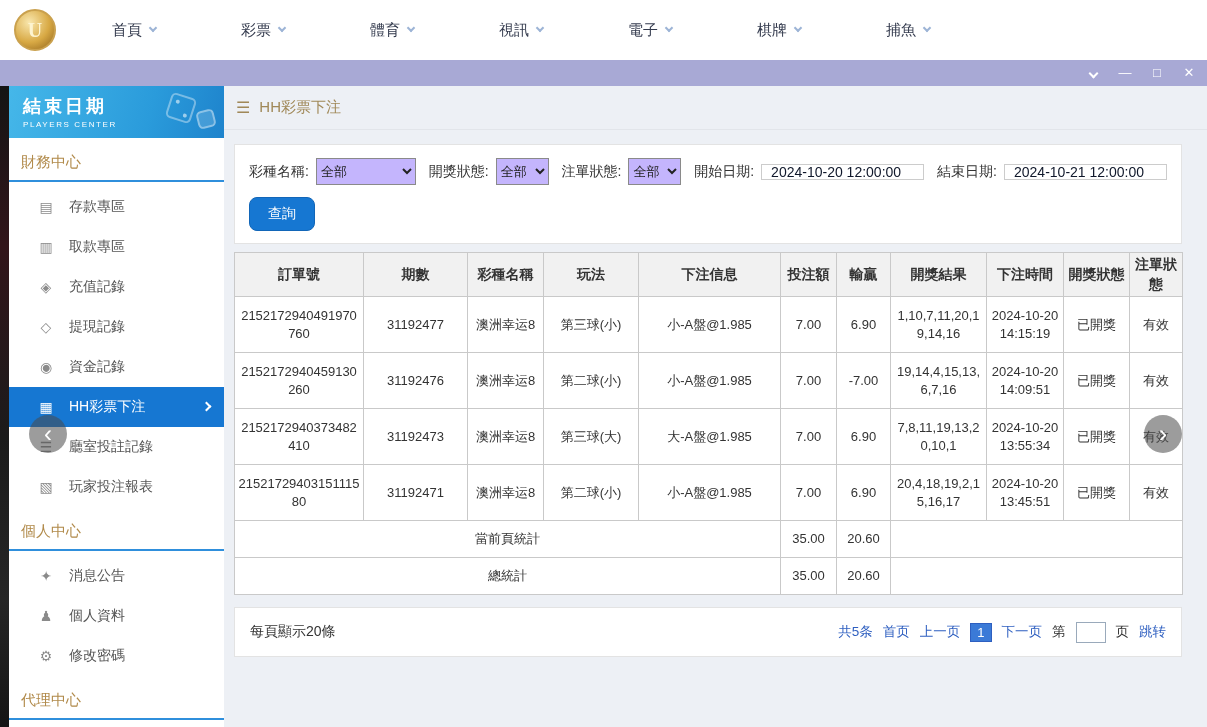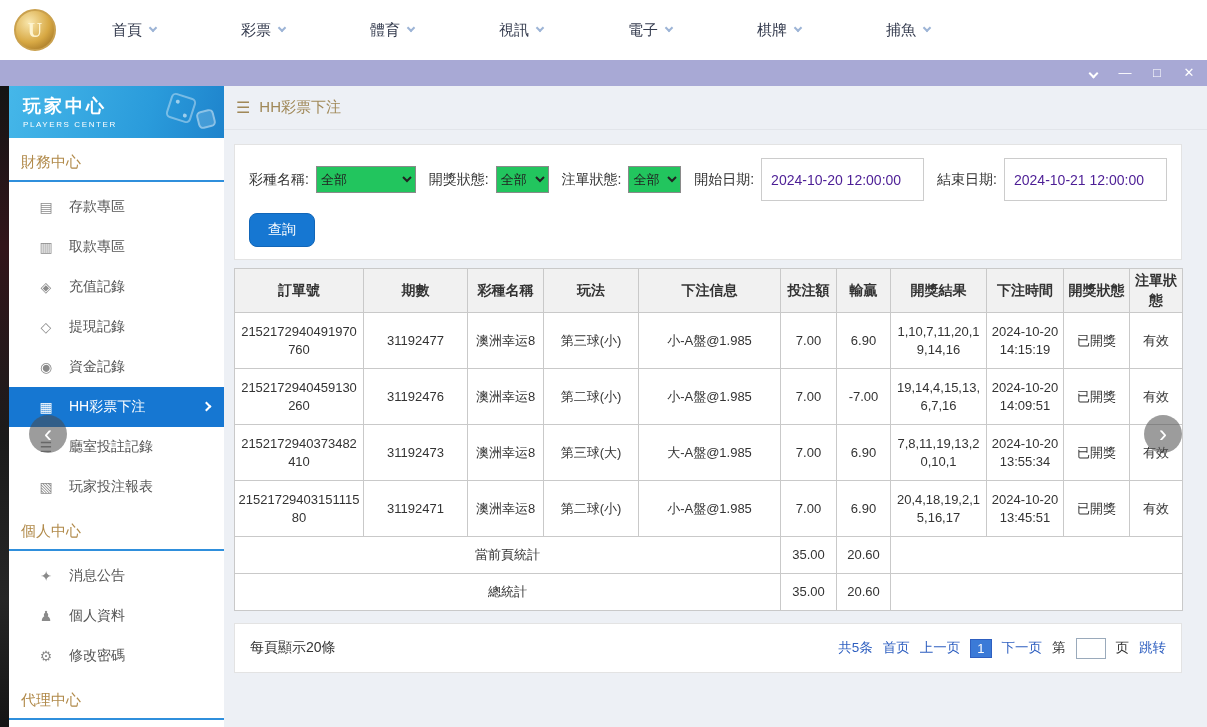--- a/index.html
+++ b/index.html
@@ -47,24 +47,24 @@
   .sb-arrow { position:absolute; right:14px; top:16px; width:7px; height:7px; border-right:2px solid #fff; border-bottom:2px solid #fff; transform:rotate(-45deg); }
   
   .main { position:absolute; left:224px; top:86px; right:0; bottom:0; background:#edf0f5; z-index:3; overflow:hidden; }
   .crumb-bar { height:44px; display:flex; align-items:center; padding-left:12px; border-bottom:1px solid #e2e5ea; }
   .crumb-ico { color:#a08858; font-size:16px; margin-right:9px; cursor:pointer; }
   .crumb-title { color:#a08858; font-size:15px; }
   .filter-card { background:#fff; border:1px solid #e3e3e3; margin:14px 25px 0 10px; padding:13px 14px 12px; }
   .filter-row { display:flex; align-items:center; font-size:14px; color:#333; white-space:nowrap; }
   .filter-row label { margin-right:7px; }
   .fgap { margin-left:13px; }
-  .sel { height:27px; font-size:13px; border:1px solid #8a8a8a; background:#22c55e; color:#222; }
+  .sel { height:27px; font-size:13px; border:1px solid #8a8a8a; background:#c4b5fd; color:#222; }
   .sel.wide { width:110px; }
   .sel.narrow { width:58px; }
-  .date-input { width:163px; height:43px; border:1px solid #ccc; font-size:14px; padding:0 9px; color:#4c1d95;
+  .date-input { width:163px; height:16px; border:1px solid #ccc; font-size:14px; padding:0 9px; color:#0f172a;
     font-family:"Liberation Sans","DejaVu Sans",sans-serif; }
   .btn-search { margin-top:12px; background:#1677d2; color:#fff; border:1px solid #1266b8; border-radius:8px;
     font-size:14px; padding:7px 18px; cursor:pointer; font-family:inherit; }
   
   .table-card { margin:8px 25px 0 10px; }
   table.bets { width:948px; border-collapse:collapse; background:#fff; table-layout:fixed; }
   .bets th, .bets td { border:1px solid #c9c9c9; text-align:center; color:#333; padding:2px 3px; word-break:break-all; line-height:1.4; }
   .bets th { background:#f1f1f1; font-size:14px; font-weight:bold; height:37px; }
   .bets tbody td { height:56px; font-size:13px; }
   .bets tr.summary-row td { height:37px; font-size:13px; }
@@ -129,21 +129,21 @@
     <span class="wc">—</span>
     <span class="wc">□</span>
     <span class="wc">✕</span>
   </div>
 </div>
 
 <div class="edge-strip"></div>
 
 <aside class="sidebar">
   <div class="sb-header">
-    <div class="sb-title">玩家中心</div>
+    <div class="sb-title">結束日期</div>
     <div class="sb-sub">PLAYERS CENTER</div>
     <div class="dice dice1"></div>
     <div class="dice dice2"></div>
   </div>
 
   <div class="sb-section-label">財務中心</div>
 
   <div class="sb-item">
     <span class="sb-ico">▤</span>
     <span>存款專區</span>

